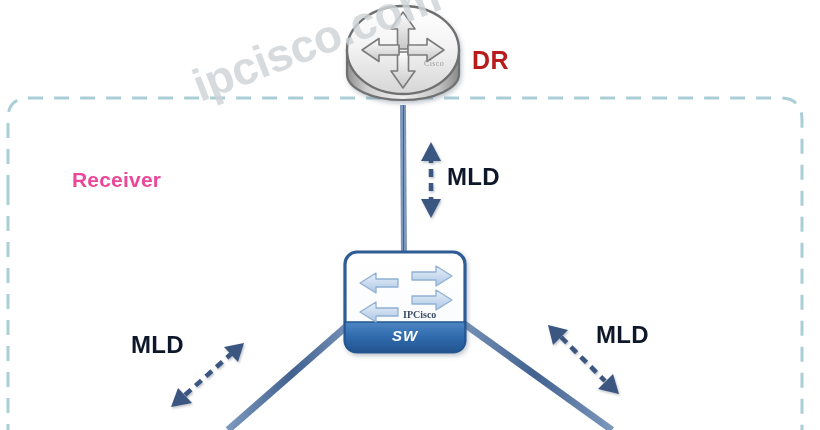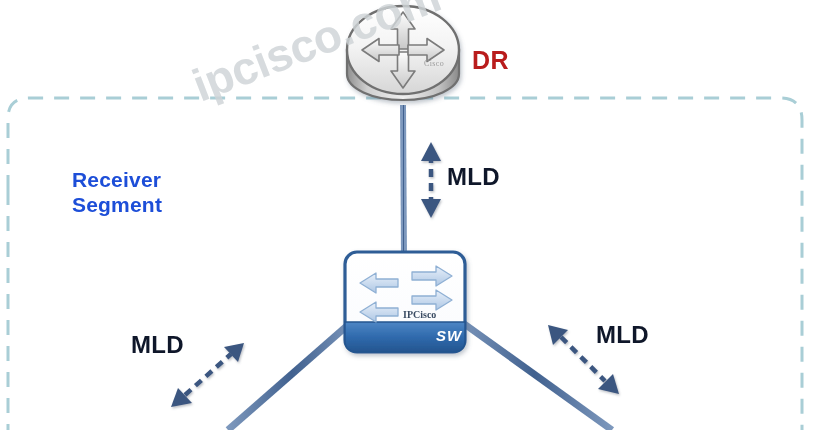--- a/index.html
+++ b/index.html
@@ -36,21 +36,21 @@
     font-size: 25px;
     font-weight: 600;
     color: #b91c1c;
     letter-spacing: 0.5px;
   }
   #label-receiver-segment {
     left: 72px;
     top: 168px;
     font-size: 21px;
     font-weight: 700;
-    color: #1d4ed8;
+    color: #ec4899;
     letter-spacing: 0.2px;
   }
   .mld-label {
     font-size: 24px;
     font-weight: 700;
     color: #0f172a;
     letter-spacing: 0.3px;
   }
   #label-mld-top { left: 447px; top: 163px; }
   #label-mld-left { left: 131px; top: 331px; }
@@ -69,21 +69,20 @@
   #sw-caption {
     left: 345px;
     top: 327px;
     width: 120px;
     text-align: center;
     font-size: 15px;
     font-weight: 700;
     font-style: italic;
     color: #ffffff;
     letter-spacing: 1px;
-    margin-left: 44px;
   }
 </style>
 </head>
 <body>
 
 <div id="stage">
 
   <svg id="diagram-svg" viewBox="0 0 820 430">
     <defs>
 
@@ -207,21 +206,21 @@
       <line x1="561" y1="337" x2="605" y2="381" stroke="#3b5680" stroke-width="4.5" stroke-dasharray="8 6"></line>
       <path d="M 548,325 L 568,330 L 553,345 Z" fill="#3b5680"></path>
       <path d="M 619,394 L 598,389 L 613,374 Z" fill="#3b5680"></path>
     </g>
   </svg>
 
   <div class="txt" id="watermark">ipcisco.com</div>
 
   <div class="txt" id="label-dr">DR</div>
 
-  <div class="txt" id="label-receiver-segment"><span>Receiver</span><br><span>Segment</span></div>
+  <div class="txt" id="label-receiver-segment"><span>Receiver</span><br></div>
 
   <div class="txt mld-label" id="label-mld-top">MLD</div>
 
   <div class="txt mld-label" id="label-mld-left">MLD</div>
 
   <div class="txt mld-label" id="label-mld-right">MLD</div>
 
   <div class="txt" id="sw-caption">SW</div>
 
 </div>

